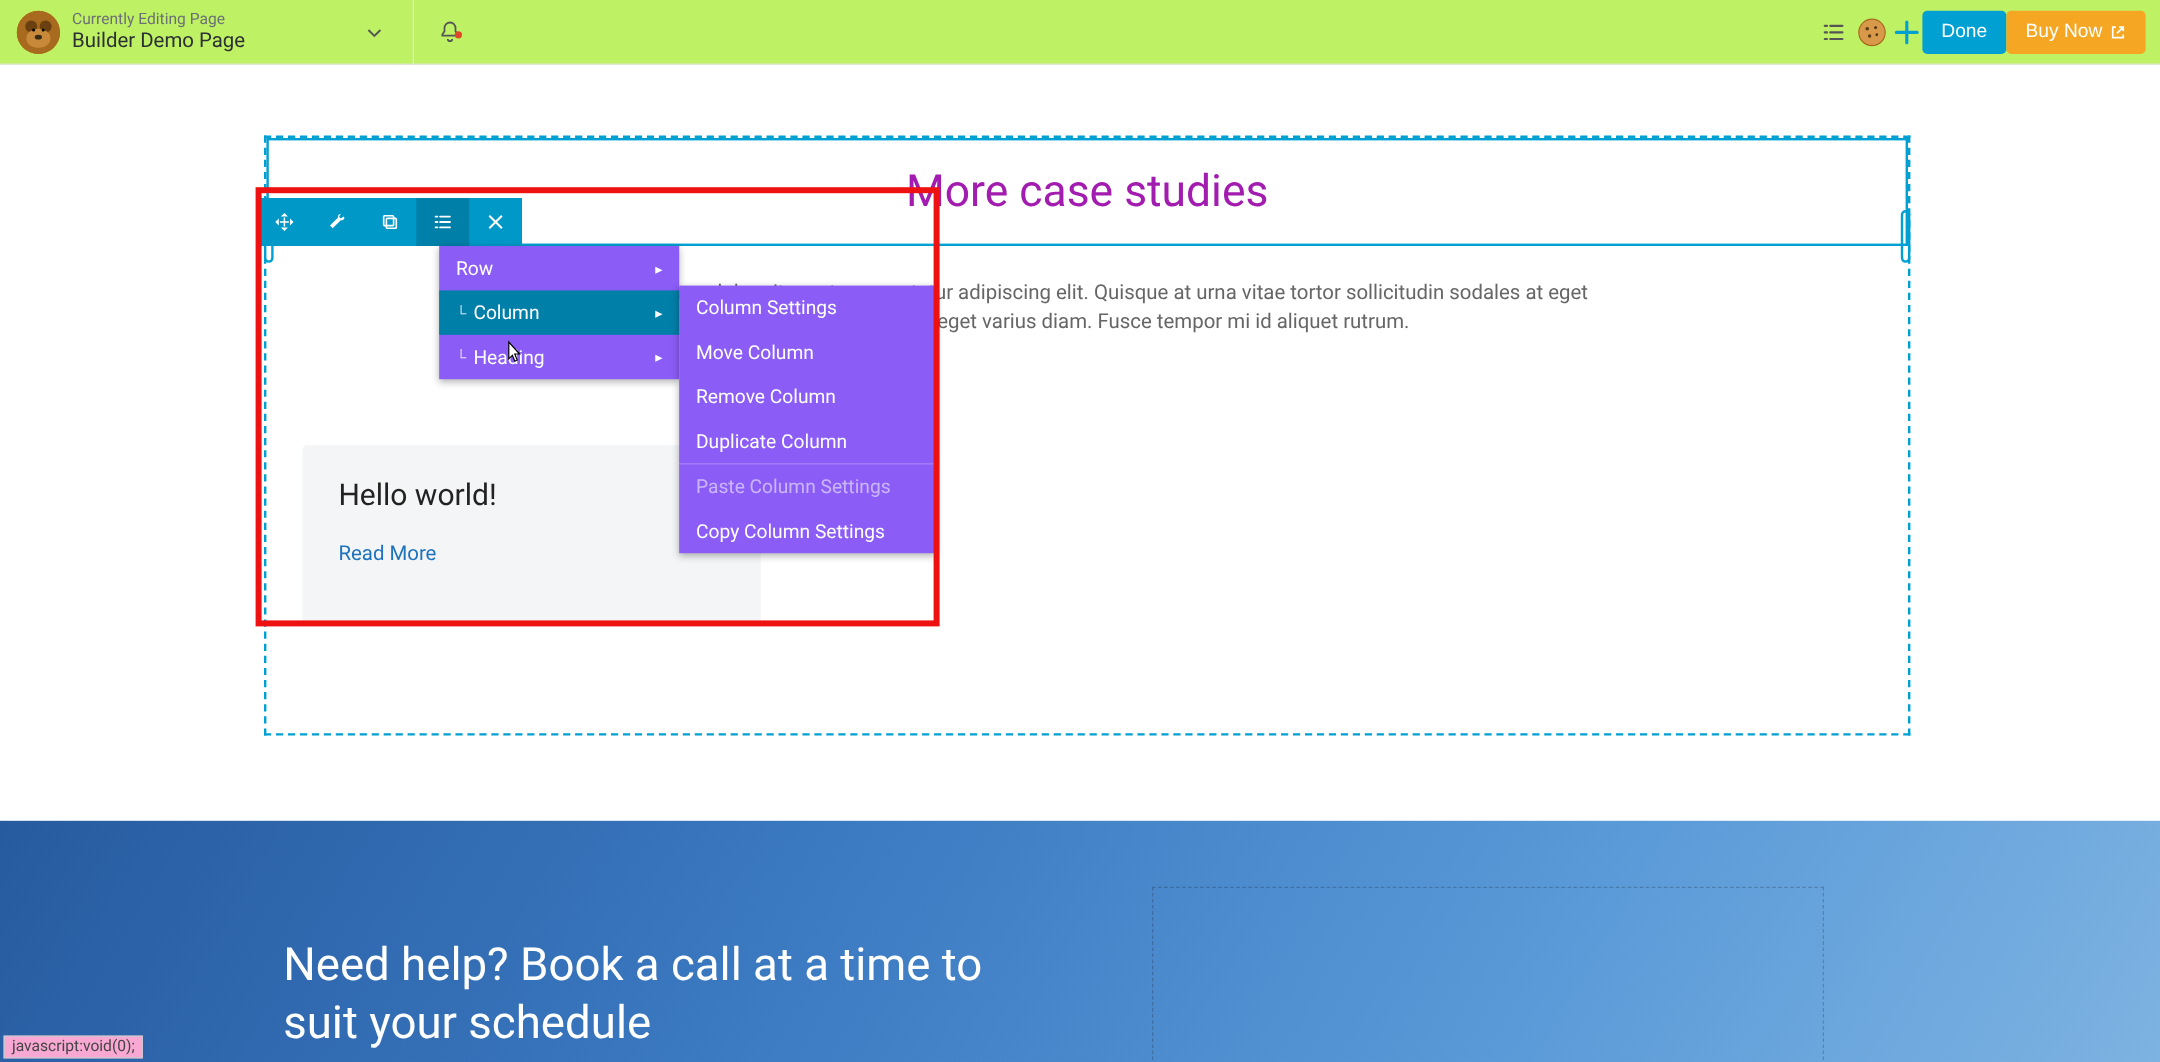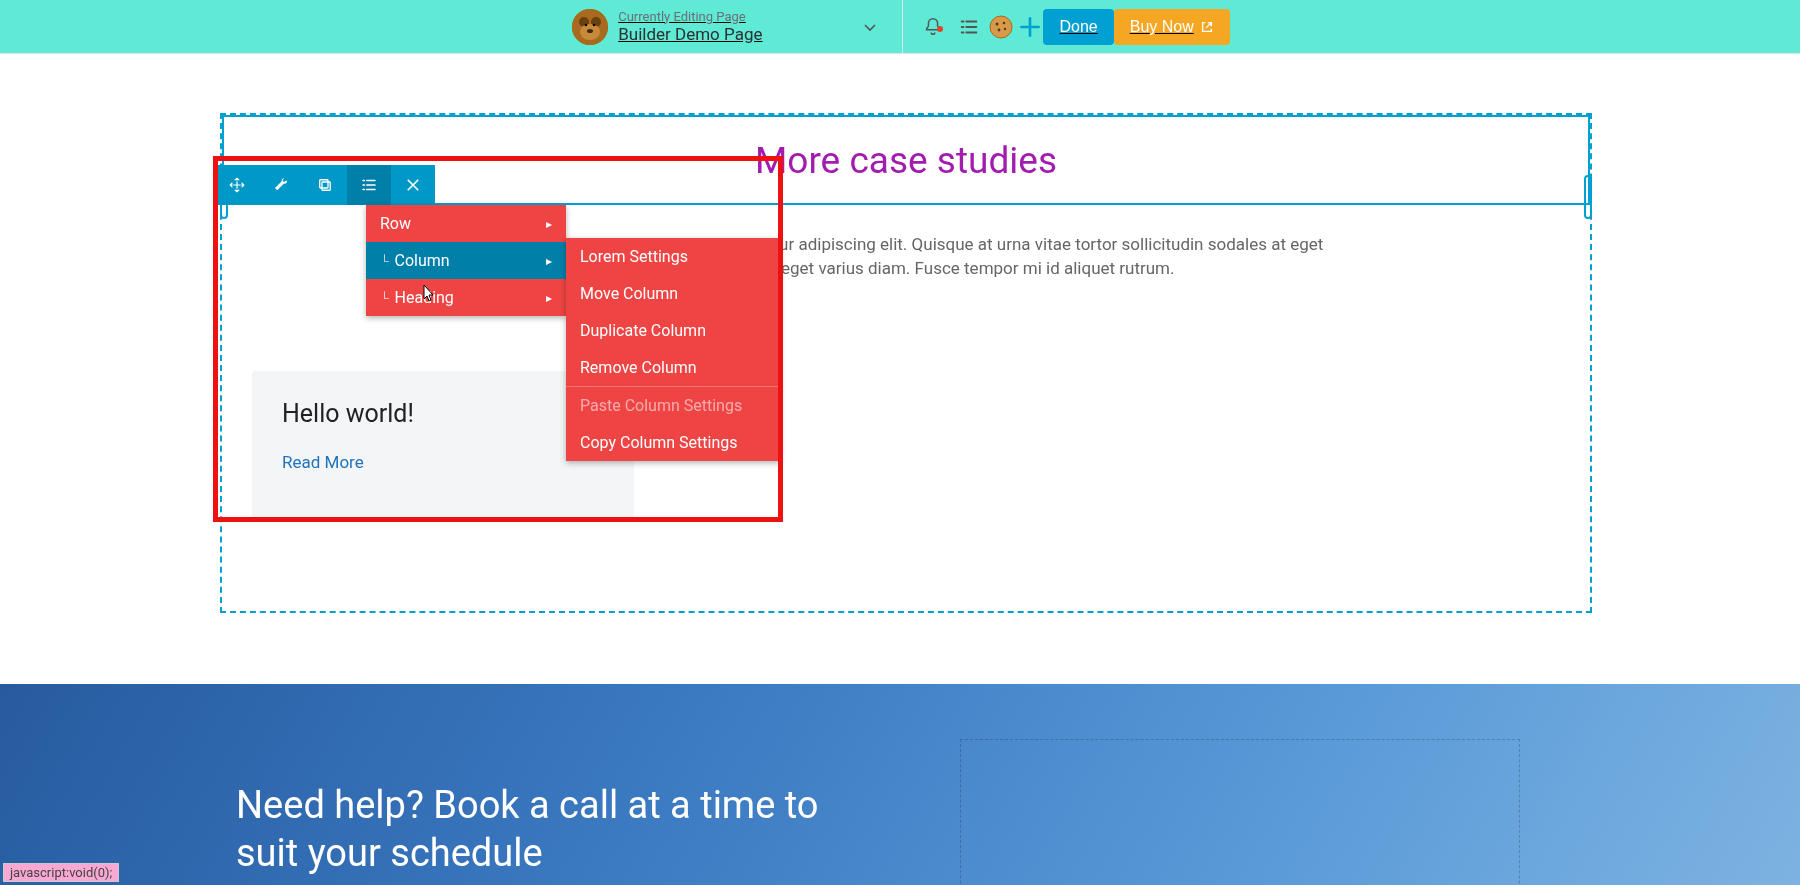--- a/index.html
+++ b/index.html
@@ -1,19 +1,19 @@
 <!DOCTYPE html>
 <html><head>
 <meta charset="utf-8">
 <style>
 * { box-sizing: border-box; margin: 0; padding: 0; }
 body { font-family: -apple-system, BlinkMacSystemFont, "Segoe UI", Roboto, Helvetica, Arial, sans-serif; background: #fff; width: 1800px; height: 885px; overflow: hidden; position: relative; }
 
 
-.topbar { height: 54px; border-bottom: 1px solid #e2e4e7; display: flex; align-items: center; justify-content: center; padding: 0 12px 0 14px; background: #5eead4; position: relative; z-index: 100; text-decoration: underline; }
+.topbar { height: 54px; border-bottom: 1px solid #e2e4e7; display: flex; align-items: center; justify-content: space-between; padding: 0 12px 0 14px; background: #bef264; position: relative; z-index: 100; }
 .topbar-left { display: flex; align-items: center; gap: 10px; }
 .logo { width: 36px; height: 36px; background: #b37400; border-radius: 50%; position: relative; }
 .logo svg { width: 36px; height: 36px; }
 .page-info { display: flex; flex-direction: column; line-height: 1.2; }
 .page-subtitle { font-size: 13px; color: #6b6f76; }
 .page-title { font-size: 17px; color: #2c2f33; font-weight: 400; }
 .title-chevron { margin-left: 90px; display: flex; align-items: center; }
 .divider-v { width: 1px; height: 54px; background: #e2e4e7; margin: 0 0 0 14px; }
 .bell-wrap { position: relative; width: 40px; display: flex; align-items: center; justify-content: center; }
 .bell-dot { position: absolute; top: 10px; right: 10px; width: 6px; height: 6px; background: #e0462a; border-radius: 50%; }
@@ -43,21 +43,21 @@
 .card { position: absolute; left: 30px; top: 256px; width: 382px; height: 150px; background: #f4f5f6; border-radius: 4px; padding: 28px 30px; }
 .card h3 { font-size: 25px; color: #222; font-weight: 400; margin-bottom: 24px; }
 .card a { color: #1e73be; text-decoration: none; font-size: 17px; text-align: right; }
 
 
 .action-bar { position: absolute; left: 207px; top: 111px; height: 40px; background: #0098c7; display: flex; align-items: center; z-index: 50; }
 .action-bar .ab { width: 44px; height: 40px; display: flex; align-items: center; justify-content: center; color: #fff; cursor: pointer; }
 .action-bar .ab.active { background: #007fa8; }
 
 
-.menu { position: absolute; background: #ef4444; color: #fff; font-size: 16px; box-shadow: 0 2px 6px rgba(0,0,0,.3); z-index: 60; }
+.menu { position: absolute; background: #8b5cf6; color: #fff; font-size: 16px; box-shadow: 0 2px 6px rgba(0,0,0,.3); z-index: 60; }
 .menu1 { left: 358px; top: 151px; width: 200px; }
 .menu2 { left: 558px; top: 184px; width: 214px; }
 .menu .mi { display: flex; align-items: center; justify-content: space-between; padding: 9px 14px; cursor: pointer; }
 .menu .mi .lbl { display: flex; align-items: center; gap: 6px; }
 .menu .mi:hover, .menu .mi.hovered { background: #007fa8; }
 .menu .indent { font-size: 12px; opacity: .8; }
 .menu .caret { font-size: 12px; }
 .menu hr { border: none; border-top: 1px solid rgba(255,255,255,.25); margin: 0; }
 .menu .disabled { opacity: .55; cursor: default; }
 
@@ -204,30 +204,30 @@
         <span class="lbl">
             <span class="indent">└</span>
             <span>Heading</span>
           </span>
         <span class="caret">▸</span>
       </div>
     </div>
 
     <div class="menu menu2">
       <div class="mi">
-          <span>Lorem Settings</span>
+          <span>Column Settings</span>
         </div>
       <div class="mi">
           <span>Move Column</span>
         </div>
       <div class="mi">
+          <span>Remove Column</span>
+        </div>
+      <div class="mi">
           <span>Duplicate Column</span>
-        </div>
-      <div class="mi">
-          <span>Remove Column</span>
         </div>
       <hr>
       <div class="mi disabled">
           <span>Paste Column Settings</span>
         </div>
       <div class="mi">
           <span>Copy Column Settings</span>
         </div>
     </div>
 

